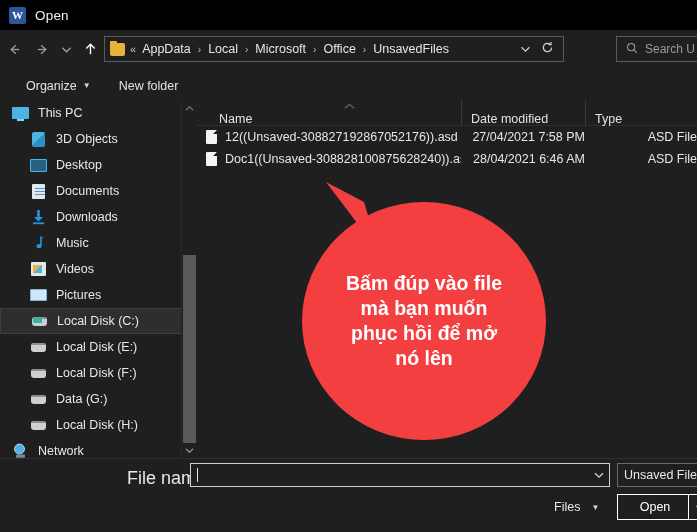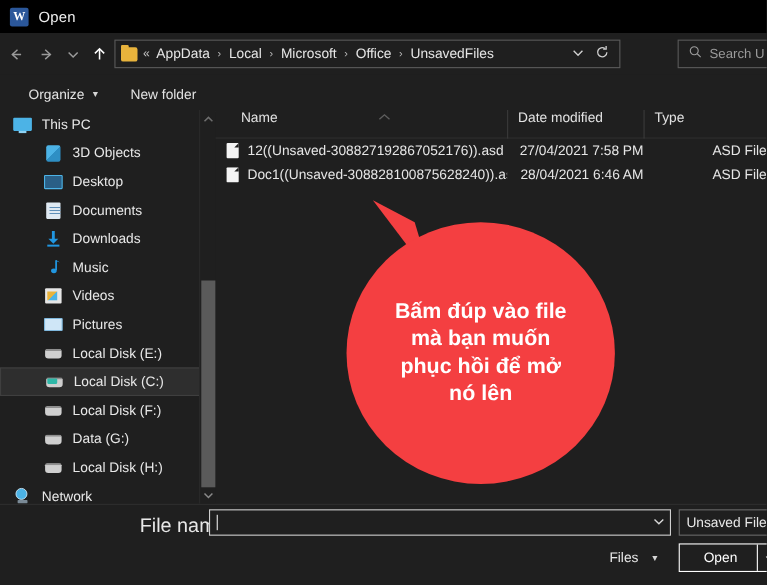--- a/index.html
+++ b/index.html
@@ -102,21 +102,21 @@
   .cmd:first-child { margin-left: 18px; }
   .cmd .dd { font-size: 8px; color: #d6d6d6; }
 
   
   .sidebar {
     position: absolute; left: 0; top: 100px; width: 195px; height: 358px;
     background: #1f1f1f; overflow: hidden;
   }
   .snode {
     height: 26px; display: flex; align-items: center;
-    padding-left: 40px; gap: 9px;
+    padding-left: 30px; gap: 9px;
     font-size: 12.5px; color: #e8e8e8; white-space: nowrap;
   }
   .snode.root { padding-left: 12px; }
   .snode.sel {
     background: #2e2e2e; border: 1px solid #3f3f3f;
     height: 26px; margin-right: 8px;
   }
   .sicon { width: 17px; height: 16px; flex: 0 0 auto; position: relative; }
 
   .ic-pc { background:#4cb3e6; border-radius:1px; height:12px; margin-top:2px; }
@@ -156,21 +156,21 @@
   .filelist {
     position: absolute; left: 196px; top: 100px; width: 501px; height: 358px;
     background: #1f1f1f;
   }
   .colhead {
     position: relative; height: 26px; display: flex; align-items: center;
     border-bottom: 1px solid #2e2e2e;
   }
   .col {
     font-size: 12.5px; color: #e2e2e2; height: 26px;
-    display: flex; align-items: flex-start; padding-left: 9px;
+    display: flex; align-items: flex-end; padding-left: 9px;
     border-left: 1px solid #3a3a3a;
   }
   .col.first { border-left: none; padding-left: 23px; }
   .sortmark {
     position: absolute; left: 148px; top: 2px;
     color: #5e5e5e; font-size: 9px;
   }
   .row {
     height: 22px; display: flex; align-items: center;
     font-size: 12.5px; color: #e6e6e6; white-space: nowrap; text-align: right;
@@ -181,21 +181,21 @@
     width: 11px; height: 14px; background: #f4f4f4; flex: 0 0 auto;
     position: relative; border-radius: 1px;
   }
   .fileicon::after {
     content: ""; position: absolute; right: 0; top: 0;
     border-width: 0 0 4px 4px; border-style: solid;
     border-color: transparent transparent #1f1f1f transparent;
   }
 
   
-  .bubble-wrap { position: absolute; left: 315px; top: 180px; width: 250px; height: 260px; }
+  .bubble-wrap { position: absolute; left: 302px; top: 180px; width: 250px; height: 260px; }
   .bubble {
     position: absolute; left: 0; top: 22px;
     width: 244px; height: 238px;
     background: #f43f41; border-radius: 50%;
     display: flex; align-items: center; justify-content: center;
   }
   .bubble-text {
     color: #ffffff; font-size: 19.5px; font-weight: bold;
     text-align: center; line-height: 1.28; width: 170px;
     font-family: "Liberation Sans", sans-serif;
@@ -383,31 +383,31 @@
           <div class="ic-vid" style="position:absolute;left:1px;right:1px;"></div>
         </span>
         <span>Videos</span>
       </div>
       <div class="snode">
         <span class="sicon">
           <div class="ic-pic" style="position:absolute;left:0;right:0;"></div>
         </span>
         <span>Pictures</span>
       </div>
+      <div class="snode sel">
+        <span class="sicon">
+          <div class="ic-drive sysdrv" style="position:absolute;left:1px;right:1px;"></div>
+        </span>
+        <span>Local Disk (C:)</span>
+      </div>
       <div class="snode">
         <span class="sicon">
           <div class="ic-drive" style="position:absolute;left:1px;right:1px;"></div>
         </span>
         <span>Local Disk (E:)</span>
-      </div>
-      <div class="snode sel">
-        <span class="sicon">
-          <div class="ic-drive sysdrv" style="position:absolute;left:1px;right:1px;"></div>
-        </span>
-        <span>Local Disk (C:)</span>
       </div>
       <div class="snode">
         <span class="sicon">
           <div class="ic-drive" style="position:absolute;left:1px;right:1px;"></div>
         </span>
         <span>Local Disk (F:)</span>
       </div>
       <div class="snode">
         <span class="sicon">
           <div class="ic-drive" style="position:absolute;left:1px;right:1px;"></div>

